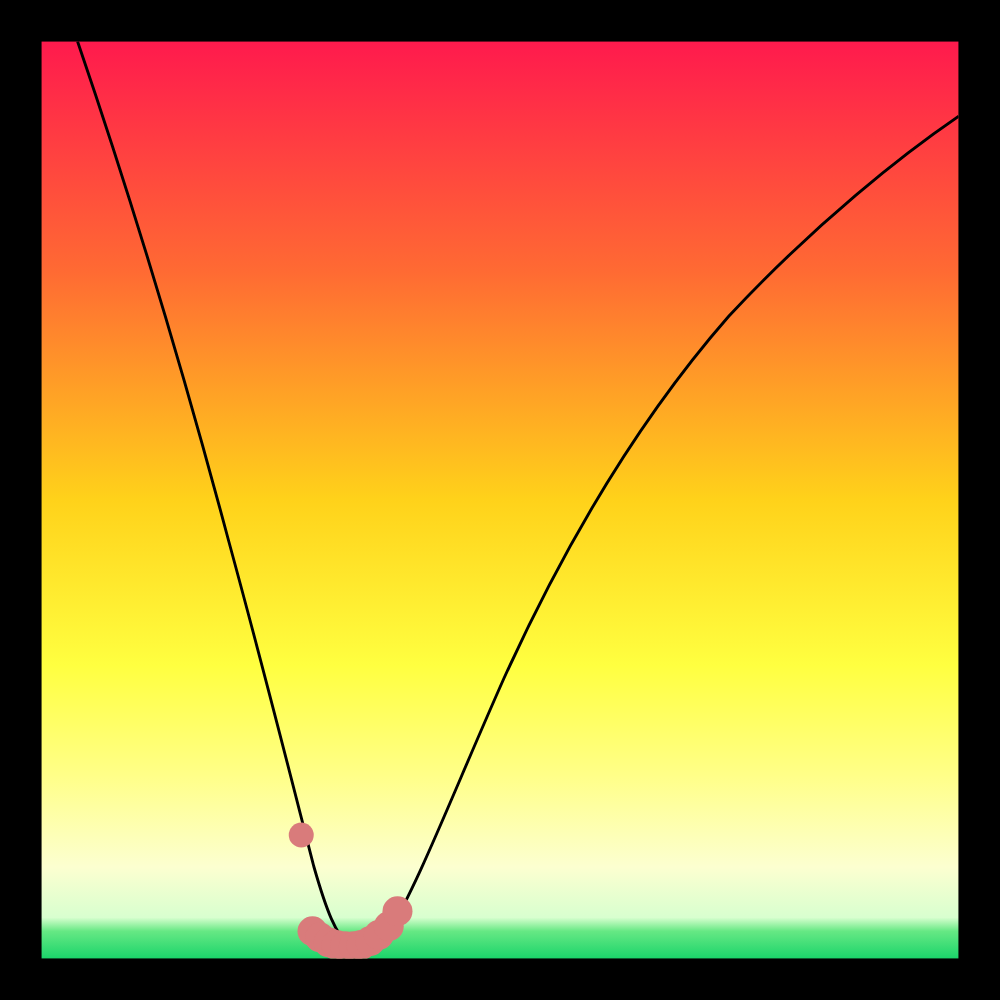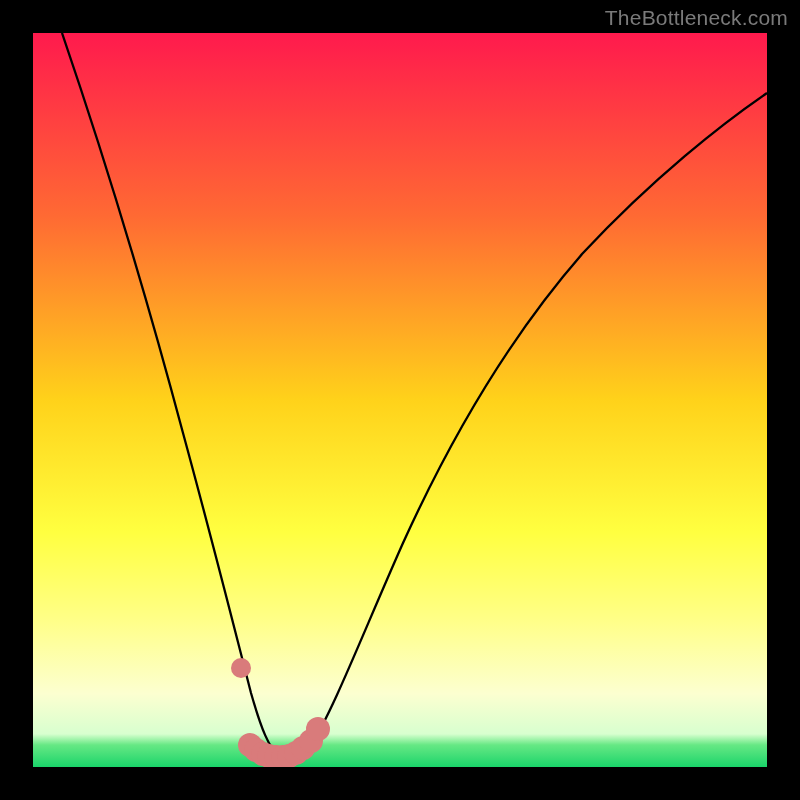--- a/index.html
+++ b/index.html
@@ -92,14 +92,13 @@
         <circle cx="250" cy="724" r="12"></circle>
         <circle cx="256" cy="723" r="12"></circle>
         <circle cx="263" cy="720" r="12"></circle>
         <circle cx="270" cy="715" r="12"></circle>
         <circle cx="278" cy="708" r="12"></circle>
         <circle cx="285" cy="696" r="12"></circle>
       </g>
     </svg>
   </div>
 
-  <div class="watermark">TheBottleneck.com</div>
 </div>
 
 </body></html>

